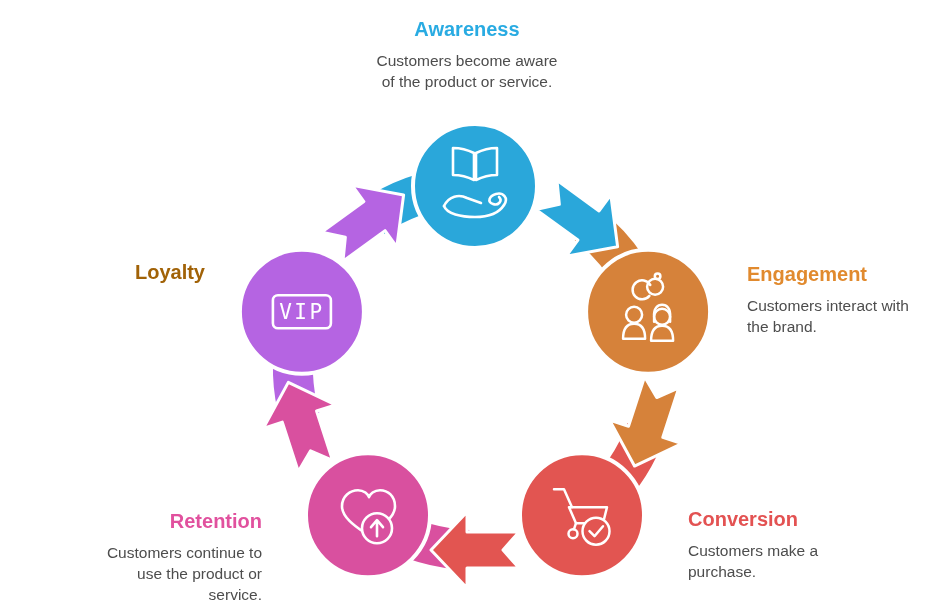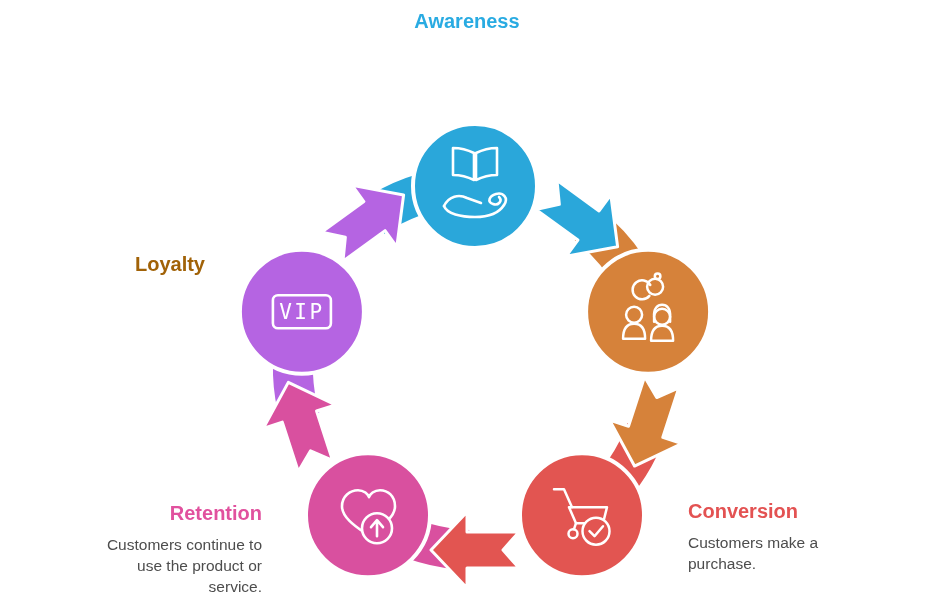--- a/index.html
+++ b/index.html
@@ -1,20 +1,20 @@
 <!DOCTYPE html>
 <html><head>
 <meta charset="utf-8">
 <style>
   html,body{margin:0;padding:0;background:#fff;}
   .canvas{position:relative;width:949px;height:601px;background:#fff;overflow:hidden;
           font-family:"Liberation Sans",sans-serif;}
   .diagram-svg{position:absolute;left:0;top:0;}
   .stage-text{position:absolute;}
-  .stage-title{font-size:20px;line-height:23px;font-weight:bold;margin:0 0 9px 0;}
+  .stage-title{font-size:20px;line-height:23px;font-weight:bold;margin:8px 0 9px 0;}
   .stage-desc{font-size:15.5px;line-height:21px;color:#4D4D4D;margin:0;}
   .ta-c{text-align:center;}
   .ta-l{text-align:left;}
   .ta-r{text-align:right;}
 </style>
 </head>
 <body>
 
 <div class="canvas">
 
@@ -79,22 +79,27 @@
     </g>
 
     <g transform="translate(301.9,311.8)">
       <rect x="-29" y="-16.5" width="58" height="33" rx="5" fill="none" stroke="#fff" stroke-width="2.6"></rect>
       <text x="0" y="7.5" text-anchor="middle" fill="#fff" style="font-family:'DejaVu Sans Mono',monospace;font-size:21px;font-weight:500;letter-spacing:2.5px">VIP</text>
     </g>
   </svg>
 
   <div class="stage-text ta-c" style="left:374px;top:10px;width:186px;">
     <p class="stage-title" style="color: rgb(41, 171, 226);">Awareness</p>
+    <p class="stage-desc">Customers become aware of the product or service.</p>
   </div>
 
+  <div class="stage-text ta-l" style="left:747px;top:255px;width:185px;">
+    <p class="stage-title" style="color: rgb(225, 138, 46);">Engagement</p>
+    <p class="stage-desc">Customers interact with the brand.</p>
+  </div>
 
   <div class="stage-text ta-r" style="left:92px;top:502px;width:170px;">
     <p class="stage-title" style="color: rgb(225, 81, 158);">Retention</p>
     <p class="stage-desc">Customers continue to use the product or service.</p>
   </div>
 
   <div class="stage-text ta-l" style="left:688px;top:500px;width:170px;">
     <p class="stage-title" style="color: rgb(227, 82, 82);">Conversion</p>
     <p class="stage-desc">Customers make a purchase.</p>
   </div>

